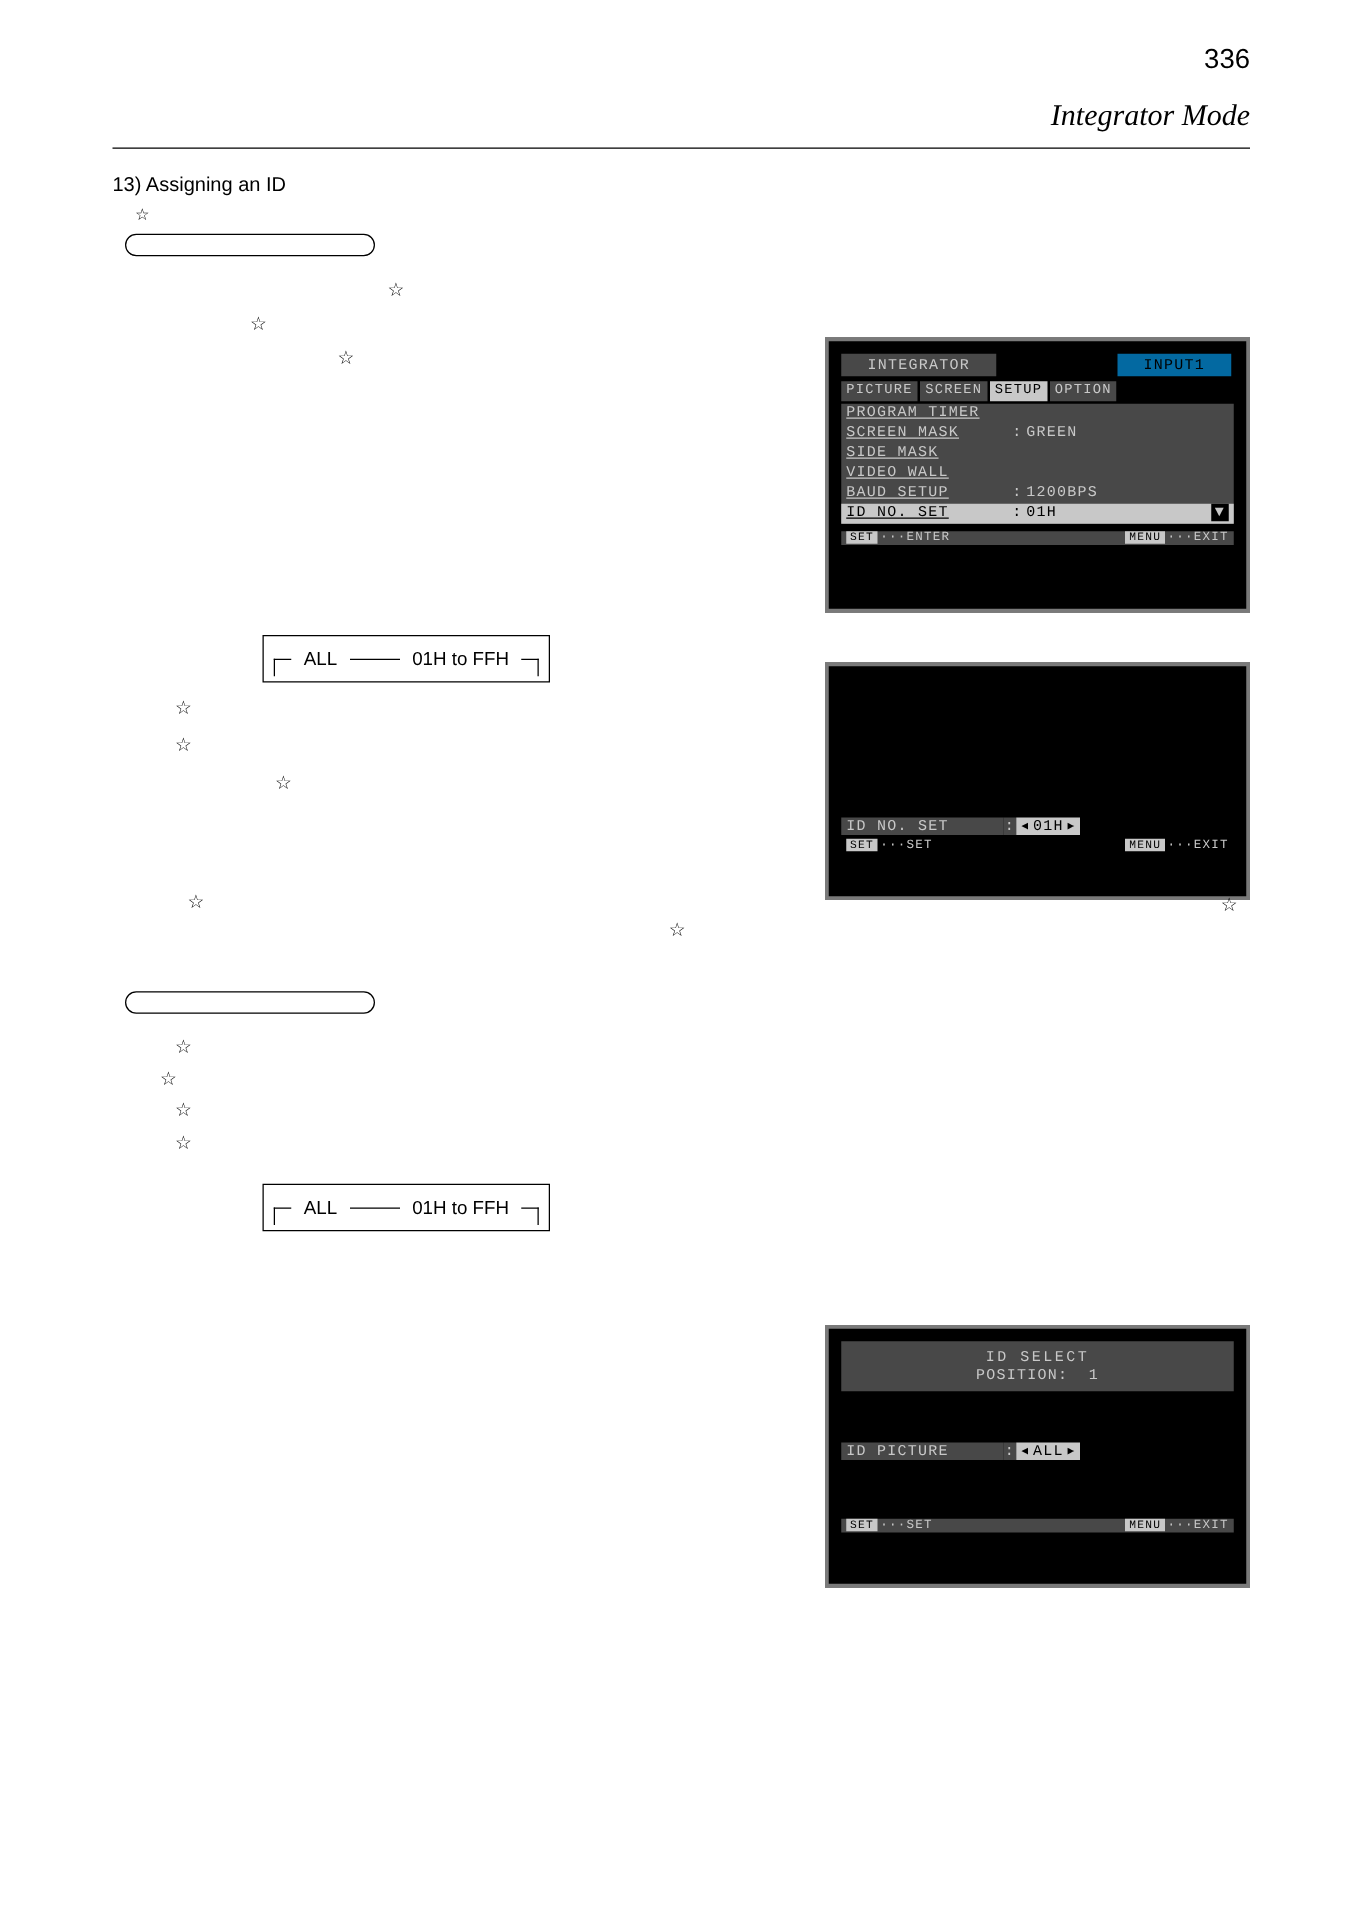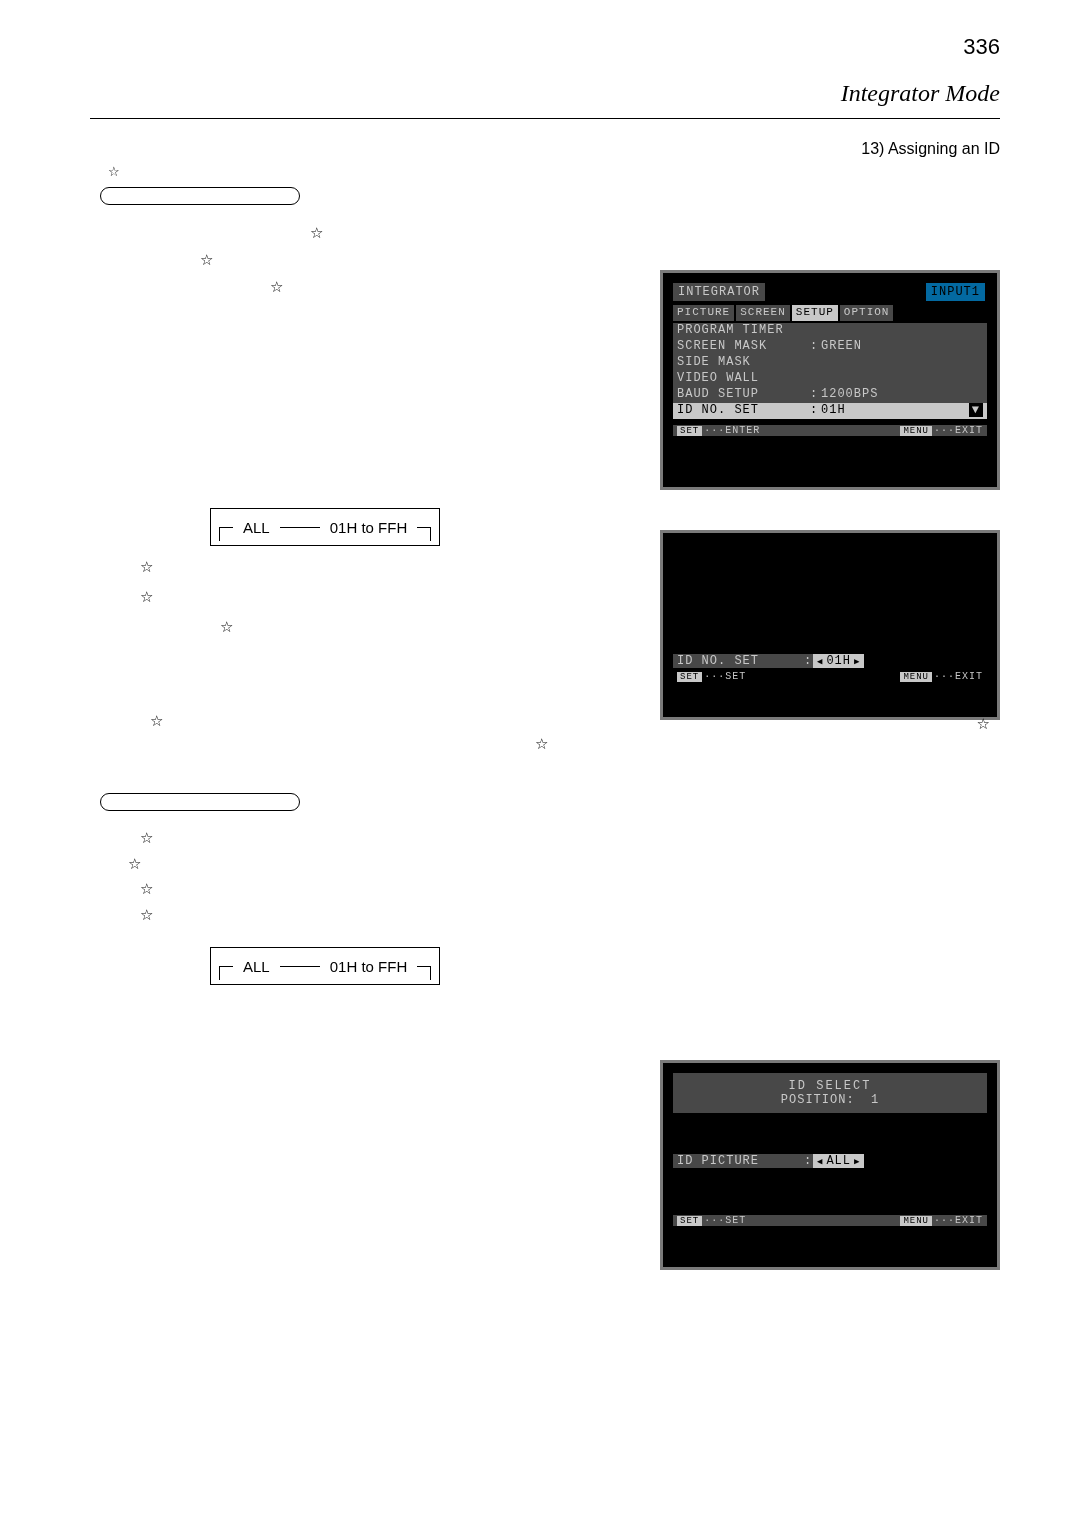--- a/index.html
+++ b/index.html
@@ -30,21 +30,21 @@
     left: 90px;
     right: 80px;
     border-top: 1px solid #000;
   }
   .content {
     position: absolute;
     top: 140px;
     left: 90px;
     right: 80px;
   }
-  .section-title { font-size: 16px; margin-bottom: 6px; text-align: right; }
+  .section-title { font-size: 16px; margin-bottom: 6px; }
   .star { font-size: 13px; margin-left: 18px; margin-bottom: 6px; }
   .rounded-box {
     border: 1.5px solid #000;
     border-radius: 12px;
     padding: 8px 14px;
     width: 200px;
     font-size: 14px;
     margin: 8px 0 14px 10px;
   }
   
@@ -55,31 +55,31 @@
     background: #000;
     border: 3px solid #7a7a7a;
     padding: 10px;
     color: #c8c8c8;
     font-family: 'Courier New', monospace;
     font-size: 12px;
     letter-spacing: 1px;
   }
   .osd-head { display: flex; height: 18px; margin-bottom: 4px; }
   .osd-head .cell {
-    background: #484848; margin-right: 2px; padding: 1px 5px;
+    background: #484848; margin-right: 2px; padding: 1px 21px;
     display: flex; align-items: center;
   }
   .osd-head .cell.inv { background: #0369a1; color: #000; }
   .osd-tabs { display: flex; height: 16px; }
   .osd-tabs .tab { background: #484848; color: #c8c8c8; padding: 1px 4px; margin-right: 2px; font-size: 11px; }
   .osd-tabs .tab.active { background: #c8c8c8; color: #000; }
   .osd-body { margin-top: 2px; }
   .osd-line { height: 16px; padding: 0 4px; display: flex; }
   .osd-line.sel { background: #c8c8c8; color: #000; }
-  .osd-line .k { width: 130px; }
+  .osd-line .k { width: 130px; text-decoration: underline; }
   .osd-line .v { flex: 1; }
   .osd-line .c { width: 14px; text-align: center; }
   .osd-footer { margin-top: 6px; display: flex; justify-content: space-between; padding: 0 4px; font-size: 10px; }
   .osd-footer .tag { background: #c8c8c8; color:#000; padding: 0 3px; margin-right:2px; font-size:9px; }
   .osd-empty { height: 110px; }
   .osd-sel-row {
     display:flex; height:16px; align-items:center;
   }
   .osd-sel-row .lbl { background:#484848; padding:0 4px; width:130px; color:#c8c8c8; }
   .osd-sel-row .colon { width:10px; text-align:center; color:#c8c8c8; background:#484848; }

